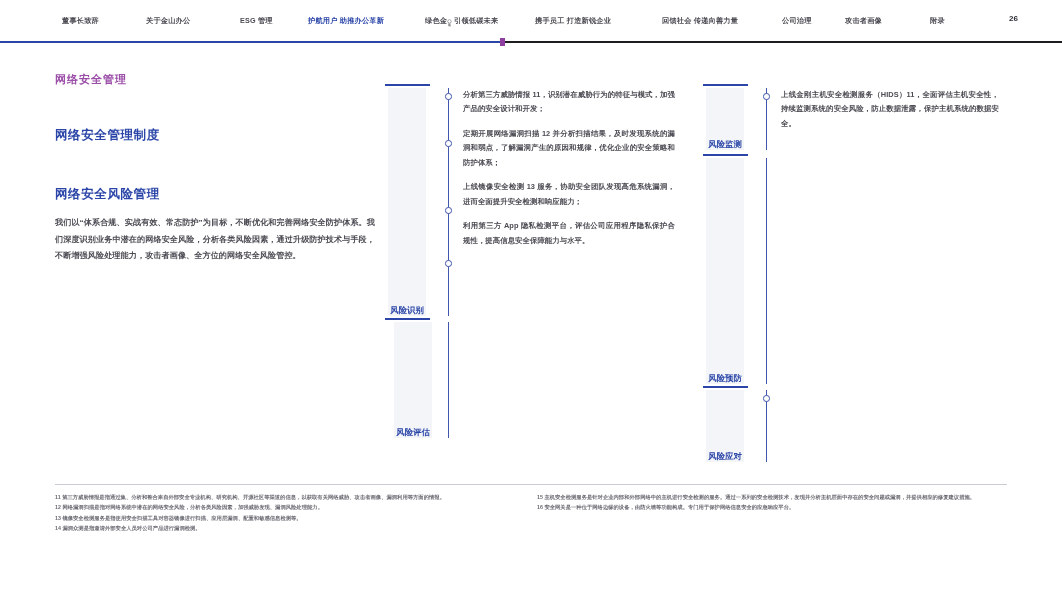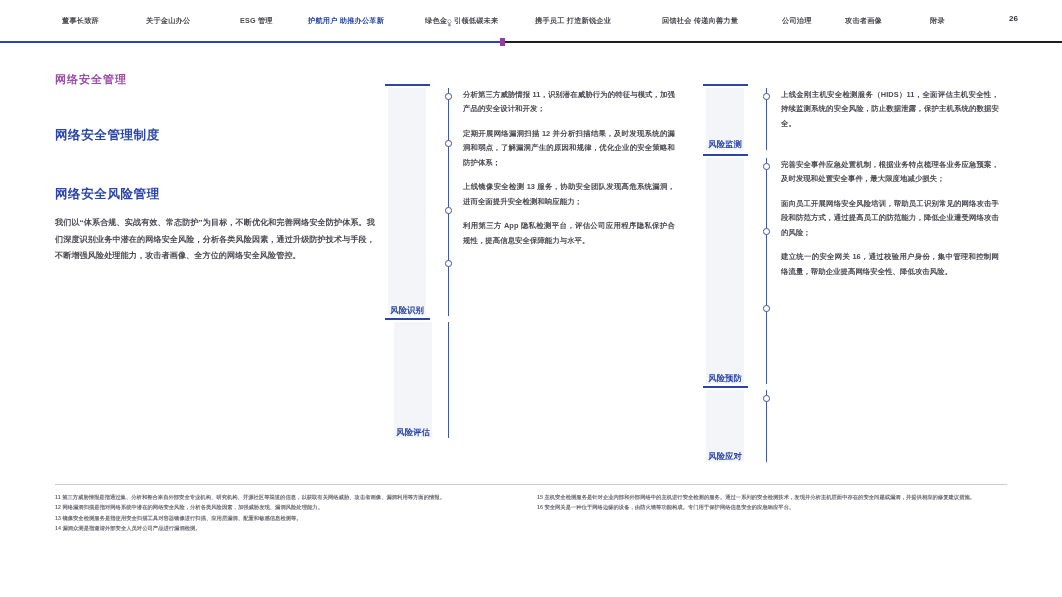--- a/index.html
+++ b/index.html
@@ -164,28 +164,20 @@
   <div class="bullets" style="left:396px; top:4px; width:218px;">
     <div class="node" style="left:-18px; top:5px;"></div>
     <div class="bullet">上线金刚主机安全检测服务（HIDS）11，全面评估主机安全性，持续监测系统的安全风险，防止数据泄露，保护主机系统的数据安全。</div>
   </div>
 
   <div class="toprule" style="left:318px; top:70px; width:45px;"></div>
   <div class="tag" style="left:321px; top:74px; height:226px;">
     <span>风险预防</span>
   </div>
   <div class="vline" style="left:381px; top:74px; height:226px;"></div>
-  <div class="bullets" style="left:396px; top:74px; width:218px;">
-    <div class="node" style="left:-18px; top:5px;"></div>
-    <div class="bullet">完善安全事件应急处置机制，根据业务特点梳理各业务应急预案，及时发现和处置安全事件，最大限度地减少损失；</div>
-    <div class="node" style="left:-18px; top:70px;"></div>
-    <div class="bullet">面向员工开展网络安全风险培训，帮助员工识别常见的网络攻击手段和防范方式，通过提高员工的防范能力，降低企业遭受网络攻击的风险；</div>
-    <div class="node" style="left:-18px; top:147px;"></div>
-    <div class="bullet">建立统一的安全网关 16，通过校验用户身份，集中管理和控制网络流量，帮助企业提高网络安全性、降低攻击风险。</div>
-  </div>
 
   <div class="toprule" style="left:318px; top:302px; width:45px;"></div>
   <div class="tag" style="left:321px; top:306px; height:72px;">
     <span>风险应对</span>
   </div>
   <div class="vline" style="left:381px; top:306px; height:72px;"></div>
   <div class="bullets" style="left:396px; top:306px; width:218px;">
     <div class="node" style="left:-18px; top:5px;"></div>
   </div>
 </div>

